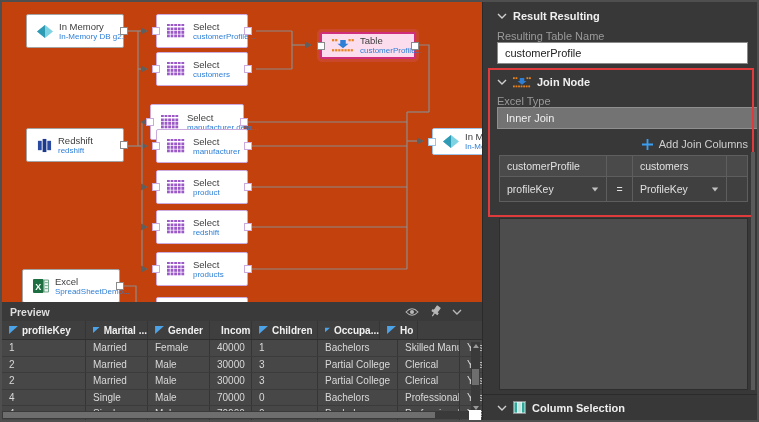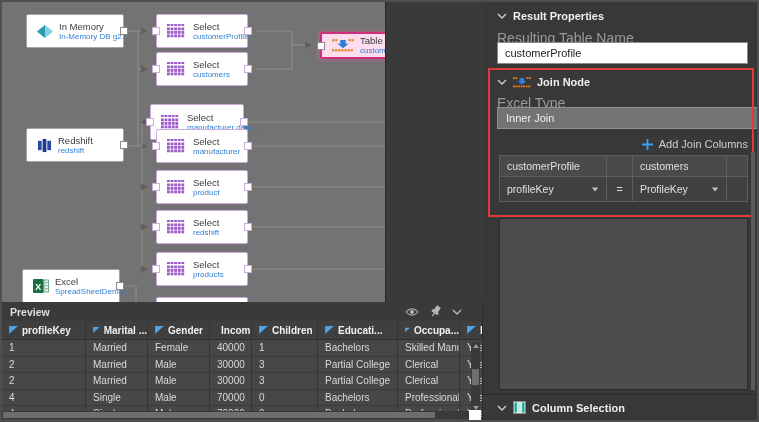--- a/index.html
+++ b/index.html
@@ -1,22 +1,22 @@
 <!DOCTYPE html>
 <html><head>
 <meta charset="utf-8">
 <style>
   * { box-sizing: border-box; margin: 0; padding: 0; }
   html,body { background:#666; font-family:"Liberation Sans", sans-serif; }
   .screen { position:relative; width:759px; height:422px; background:#3a3a3a;
             border:2px solid #4f4f4f; overflow:hidden; }
 
   
-  .canvas { position:absolute; left:0; top:0; width:384px; height:300px;
-            background:#737373; overflow:hidden; border-right:1px solid #2a2a2a; }
+  .canvas { position:absolute; left:0; top:0; width:481px; height:300px;
+            background:#c2410c; overflow:hidden; border-right:1px solid #2a2a2a; }
   .wires  { position:absolute; left:0; top:0; width:481px; height:300px; }
 
   .node { position:absolute; background:#fff; border:1px solid #a3a3a3; border-radius:2px;
           display:flex; align-items:center; gap:6px; padding:0 6px 0 10px; }
   .node.sel  { border-color:#cbaade; }
   .node.tgt  { border-color:#9cc3e5; }
   .node.join { background:#fbdded; border:2px solid #cf2f7b;
                box-shadow:0 0 0 3px rgba(231,97,160,.22); }
   .ntitle { font-size:9.5px; color:#3c3c3c; line-height:11px; white-space:nowrap; }
   .nsub   { font-size:8px;  color:#2f7fd6; line-height:10px; white-space:nowrap; }
@@ -51,21 +51,21 @@
   .corner  { position:absolute; right:1px; bottom:0px; width:12px; height:10px; background:#fff; }
   .varrow  { width:0;height:0;border-left:3px solid transparent;border-right:3px solid transparent; }
   .up   { border-bottom:4px solid #9a9a9a; }
   .down { border-top:4px solid #9a9a9a; }
 
   
   .panel { position:absolute; left:481px; top:0; width:274px; height:418px;
            background:#383838; }
   .sec-h { position:absolute; display:flex; align-items:center; gap:6px; left:14px;
            font-size:11px; font-weight:bold; color:#efefef; }
-  .lbl   { position:absolute; left:14px; font-size:14px; color:#9a9a9a; }
+  .lbl   { position:absolute; left:14px; font-size:11px; color:#9a9a9a; }
   .tb-input { position:absolute; left:14px; width:251px; height:22px; background:#fff;
               border:1px solid #8a8a8a; color:#222; font-size:11px; padding:0 7px;
               font-family:"Liberation Sans", sans-serif; }
   .dd { position:absolute; left:14px; width:292px; height:22px; background:#737373;
         border:1px solid #8f8f8f; display:flex; align-items:center; padding:0 8px;
         font-size:11px; color:#f0f0f0; }
   .dd .caret { margin-left:auto; }
   .caret { width:0; height:0; border-left:4px solid transparent;
            border-right:4px solid transparent; border-top:5px solid #c0c0c0; }
   .addrow { position:absolute; left:14px; width:251px; display:flex; justify-content:flex-end;
@@ -402,26 +402,20 @@
             <use href="#sym-flag"></use>
           </svg>
           <span>Income</span>
         </div>
       <div class="tc c4">
           <svg width="9" height="8">
             <use href="#sym-flag"></use>
           </svg>
           <span>Children</span>
         </div>
-      <div class="tc c5">
-          <svg width="9" height="8">
-            <use href="#sym-flag"></use>
-          </svg>
-          <span>Educati...</span>
-        </div>
       <div class="tc c6">
           <svg width="9" height="8">
             <use href="#sym-flag"></use>
           </svg>
           <span>Occupa...</span>
         </div>
       <div class="tc c7">
           <svg width="9" height="8">
             <use href="#sym-flag"></use>
           </svg>
@@ -490,21 +484,21 @@
     </div>
     <div class="corner"></div>
   </div>
 
   <div class="panel">
 
     <div class="sec-h" style="top:8px">
       <svg width="10" height="6" style="color:#cfcfcf">
           <use href="#sym-chevron"></use>
         </svg>
-      <span>Result Properties</span>
+      <span>Result Resulting</span>
     </div>
     <div class="lbl" style="top:28px">Resulting Table Name</div>
     <input class="tb-input" style="top: 40px;" value="customerProfile">
 
     <div class="sec-h" style="top:74px">
       <svg width="10" height="6" style="color:#cfcfcf">
           <use href="#sym-chevron"></use>
         </svg>
       <svg width="18" height="11">
           <use href="#sym-join"></use>

